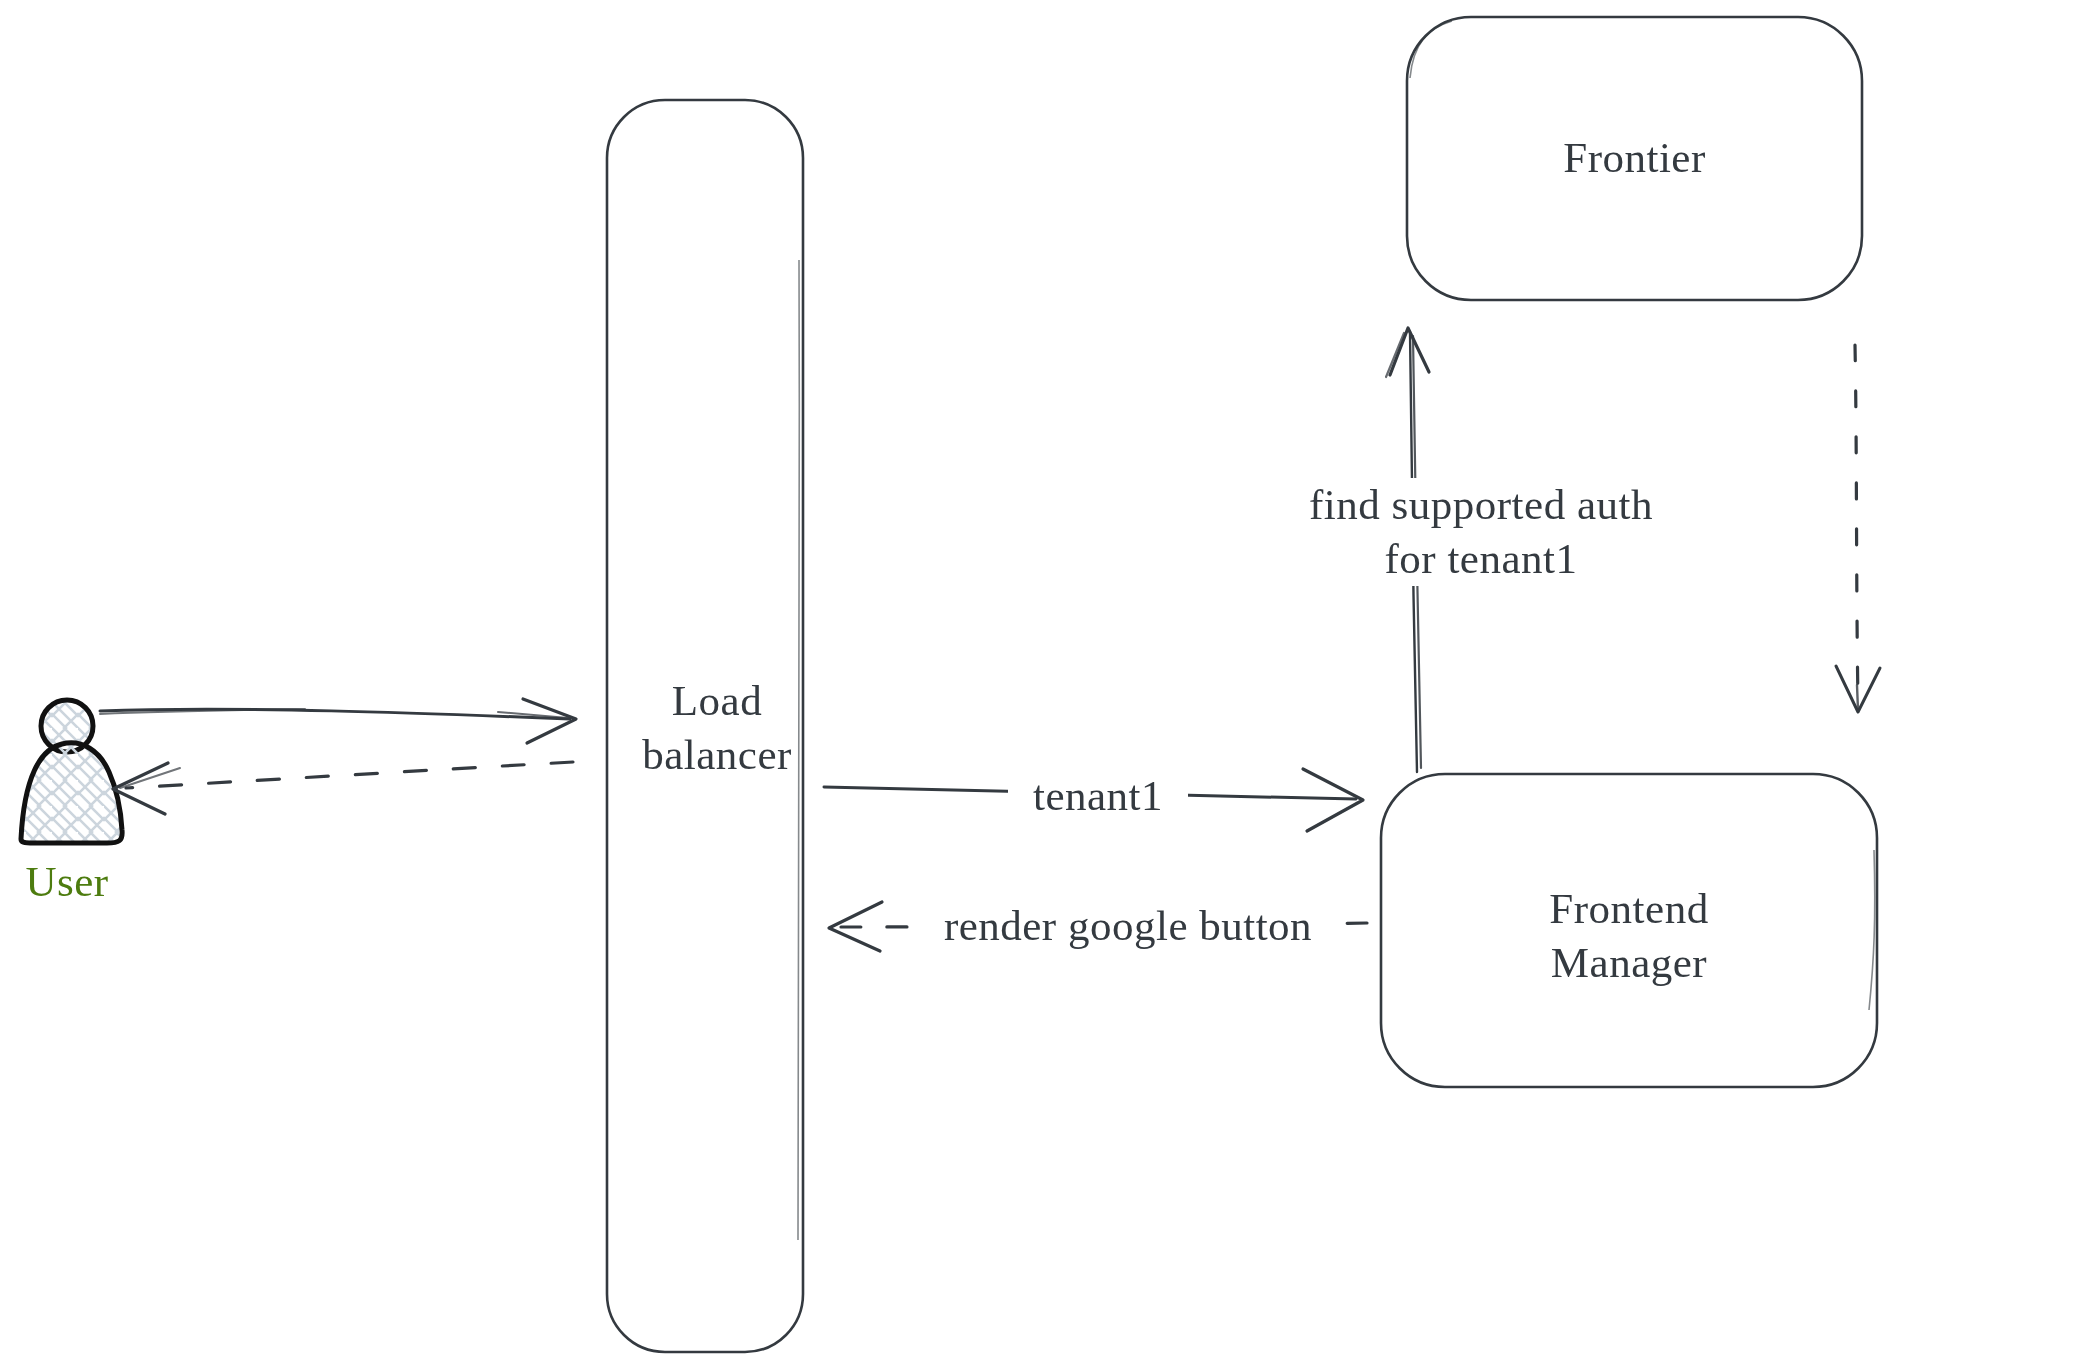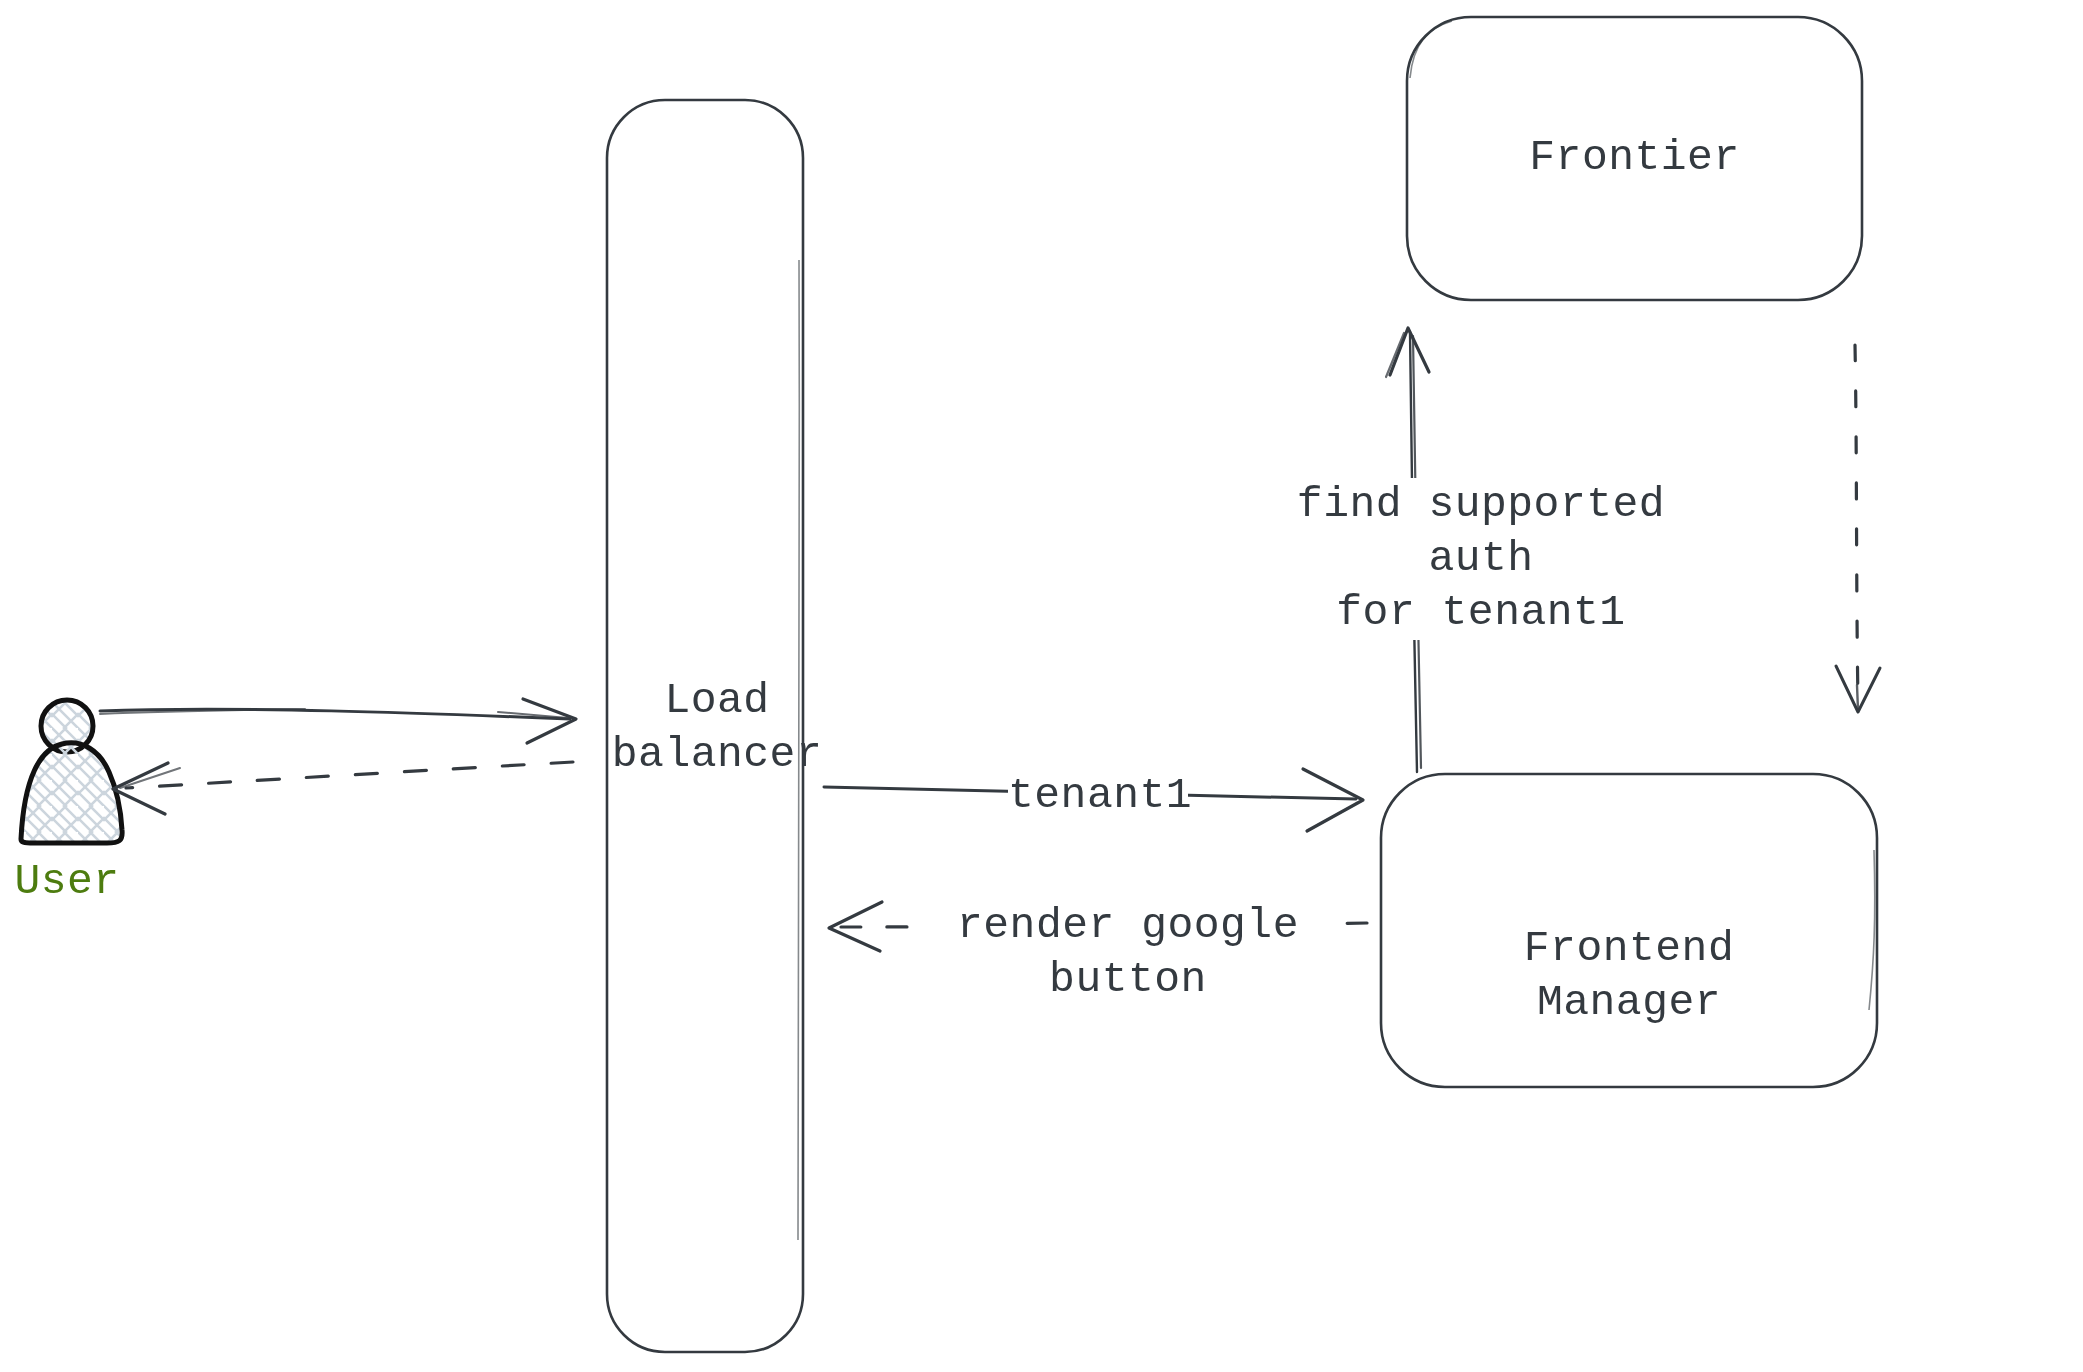--- a/index.html
+++ b/index.html
@@ -15,40 +15,40 @@
     overflow: hidden;
     font-family: "Liberation Sans", sans-serif;
   }
   .canvas svg {
     position: absolute;
     left: 0;
     top: 0;
   }
   .label {
     position: absolute;
-    font-family: Liberation Mono, monospace;
+    font-family: Liberation Serif, serif;
     font-size: 43px;
     line-height: 54px;
     letter-spacing: 0.5px;
     color: #343a40;
     text-align: center;
     white-space: pre-line;
     user-select: none;
   }
   .on-line {
     background: #ffffff;
   }
   .user-label {
     color: #4d7c0f;
     font-weight: 500;
   }
   
   #lb-label       { left: 607px;  top: 674px;  width: 220px; }
   #frontier-label { left: 1407px; top: 131px;  width: 455px; }
-  #fm-label       { left: 1381px; top: 882px;  width: 496px; margin-top: 40px; }
+  #fm-label       { left: 1381px; top: 882px;  width: 496px; }
   #user-label     { left: 2px;    top: 855px;  width: 130px; }
   
   #e1-label { left: 135px;  top: 706px; width: 420px; }
   #e3-label { left: 1008px; top: 769px; width: 180px; }
   #e4-label { left: 913px;  top: 899px; width: 430px; text-align: center; }
   #e5-label { left: 1266px; top: 478px; width: 430px; }
   #e6-label { left: 1643px; top: 478px; width: 430px; }
 </style>
 </head>
 <body>

